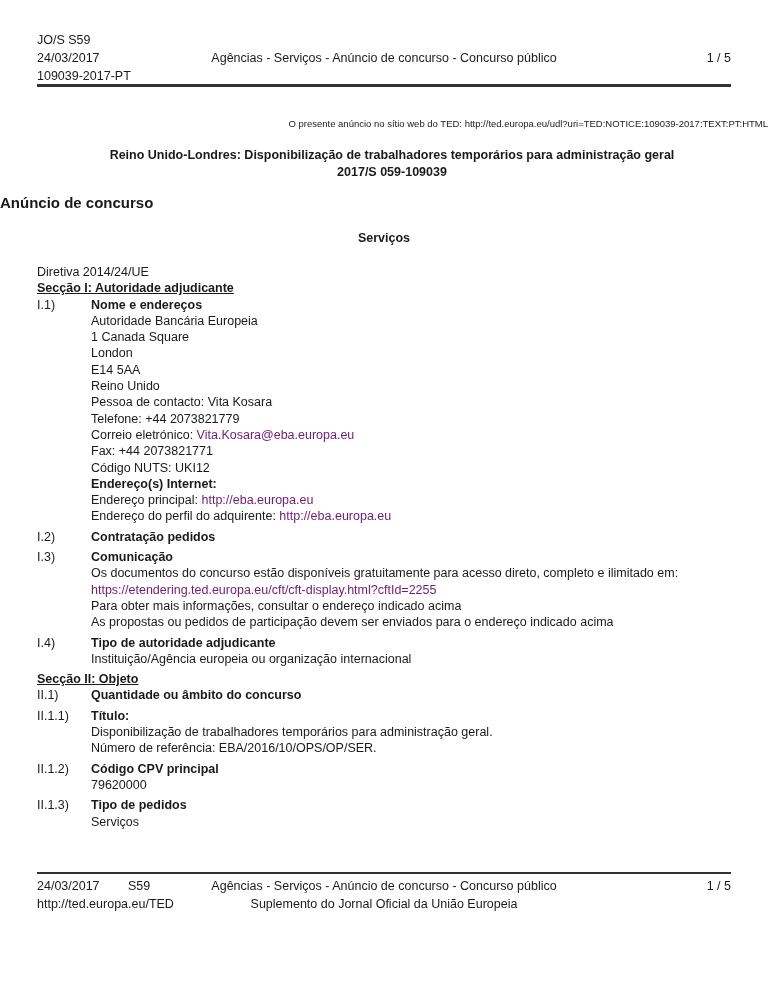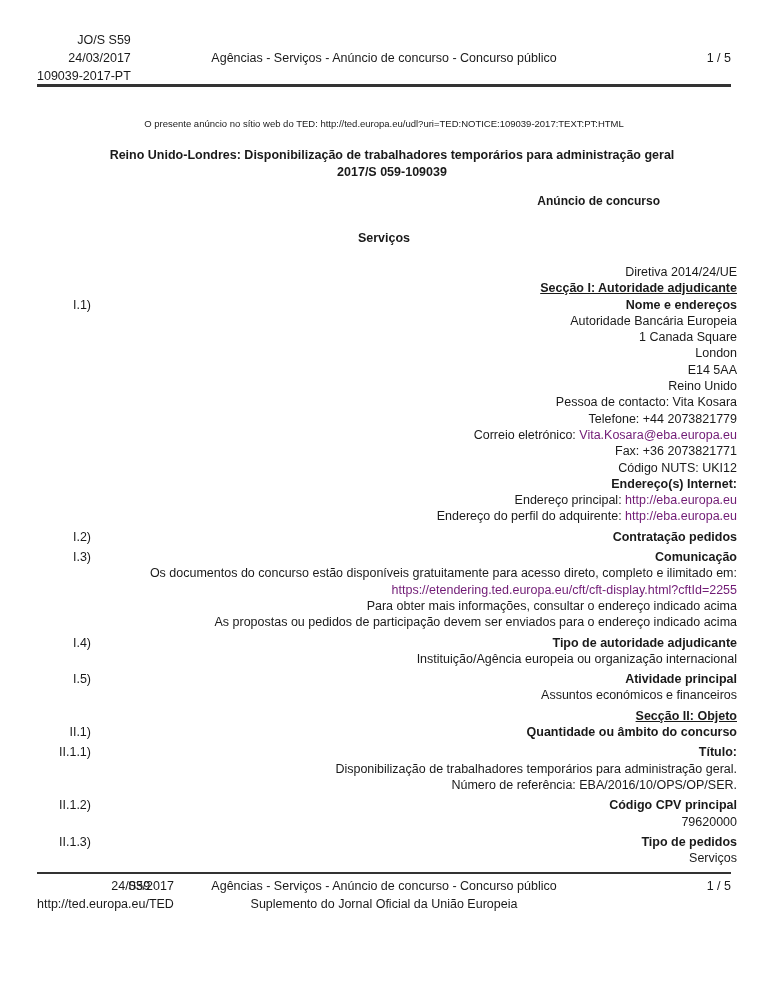--- a/index.html
+++ b/index.html
@@ -1,25 +1,25 @@
 <!DOCTYPE html>
 <html><head>
 <meta charset="utf-8">
 <style>
   html, body { margin:0; padding:0; background:#ffffff; }
   body { width:768px; height:994px; position:relative; overflow:hidden;
          font-family:"Liberation Sans", sans-serif; color:#1a1a1a; font-size:12.5px; }
-  .abs { position:absolute;text-align:right; }
+  .abs { position:absolute; }
   .hdr-left { left:37px; top:31px; line-height:18px; font-size:12.5px; }
   .hdr-center { left:0; width:768px; top:49px; text-align:center; line-height:18px; font-size:12.5px; }
   .hdr-right { right:37px; top:49px; line-height:18px; font-size:12.5px; }
   .rule-top { left:37px; right:37px; top:84px; height:3px; background:#333; }
-  .ted-line { left:0; width:768px; top:118px; text-align:center; font-size:9.5px; }
+  .ted-line { left:0; width:768px; top:118px; text-align:right; font-size:9.5px; }
   .title { left:8px; width:768px; top:147px; text-align:center; font-weight:bold; font-size:12.5px; line-height:17px; }
-  .sub1 { left:0; width:660px; top:194px; text-align:right; font-weight:bold; font-size:12px; }
+  .sub1 { left:0; width:660px; top:194px; text-align:left; font-weight:bold; font-size:15px; }
   .sub2 { left:0; width:768px; top:231px; text-align:center; font-weight:bold; font-size:12.5px; }
   .content { left:37px; top:264px; width:700px; line-height:16.3px; font-size:12.5px; }
   .row { display:flex; }
   .num { width:54px; flex:none; }
   .body { flex:1; }
   .b { font-weight:bold; }
   .sec { font-weight:bold; text-decoration:underline; }
   .link { color:#701a75; }
   .gap { margin-top:4px; }
   .rule-bot { left:37px; right:37px; top:872px; height:2px; background:#333; }
@@ -59,21 +59,21 @@
     <div class="body">
       <div class="b">Nome e endereços</div>
       <div>Autoridade Bancária Europeia</div>
       <div>1 Canada Square</div>
       <div>London</div>
       <div>E14 5AA</div>
       <div>Reino Unido</div>
       <div>Pessoa de contacto: Vita Kosara</div>
       <div>Telefone:  +44 2073821779</div>
       <div><span>Correio eletrónico: </span><span class="link">Vita.Kosara@eba.europa.eu</span></div>
-      <div>Fax:  +36 2073821771</div>
+      <div>Fax:  +44 2073821771</div>
       <div>Código NUTS: UKI12</div>
       <div class="b">Endereço(s) Internet:</div>
       <div><span>Endereço principal: </span><span class="link">http://eba.europa.eu</span></div>
       <div><span>Endereço do perfil do adquirente: </span><span class="link">http://eba.europa.eu</span></div>
     </div>
   </div>
 
   <div class="row gap">
     <div class="num">I.2)</div>
     <div class="body">
@@ -93,27 +93,20 @@
   </div>
 
   <div class="row gap">
     <div class="num">I.4)</div>
     <div class="body">
       <div class="b">Tipo de autoridade adjudicante</div>
       <div>Instituição/Agência europeia ou organização internacional</div>
     </div>
   </div>
 
-  <div class="row gap">
-    <div class="num">I.5)</div>
-    <div class="body">
-      <div class="b">Atividade principal</div>
-      <div>Assuntos económicos e financeiros</div>
-    </div>
-  </div>
 
   <div class="sec gap">Secção II: Objeto</div>
 
   <div class="row">
     <div class="num">II.1)</div>
     <div class="body">
         <div class="b">Quantidade ou âmbito do concurso</div>
       </div>
   </div>
 

